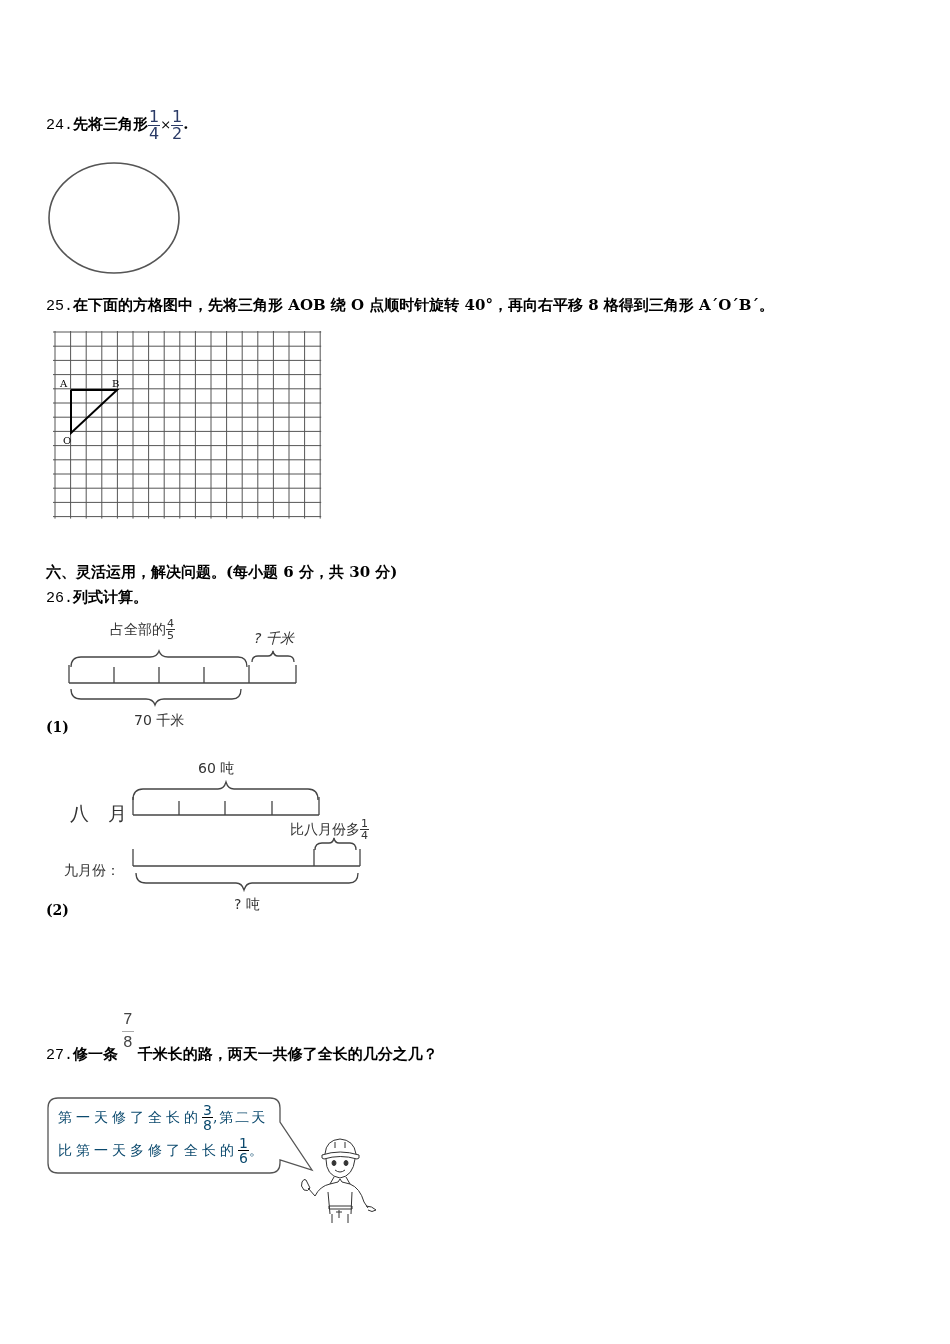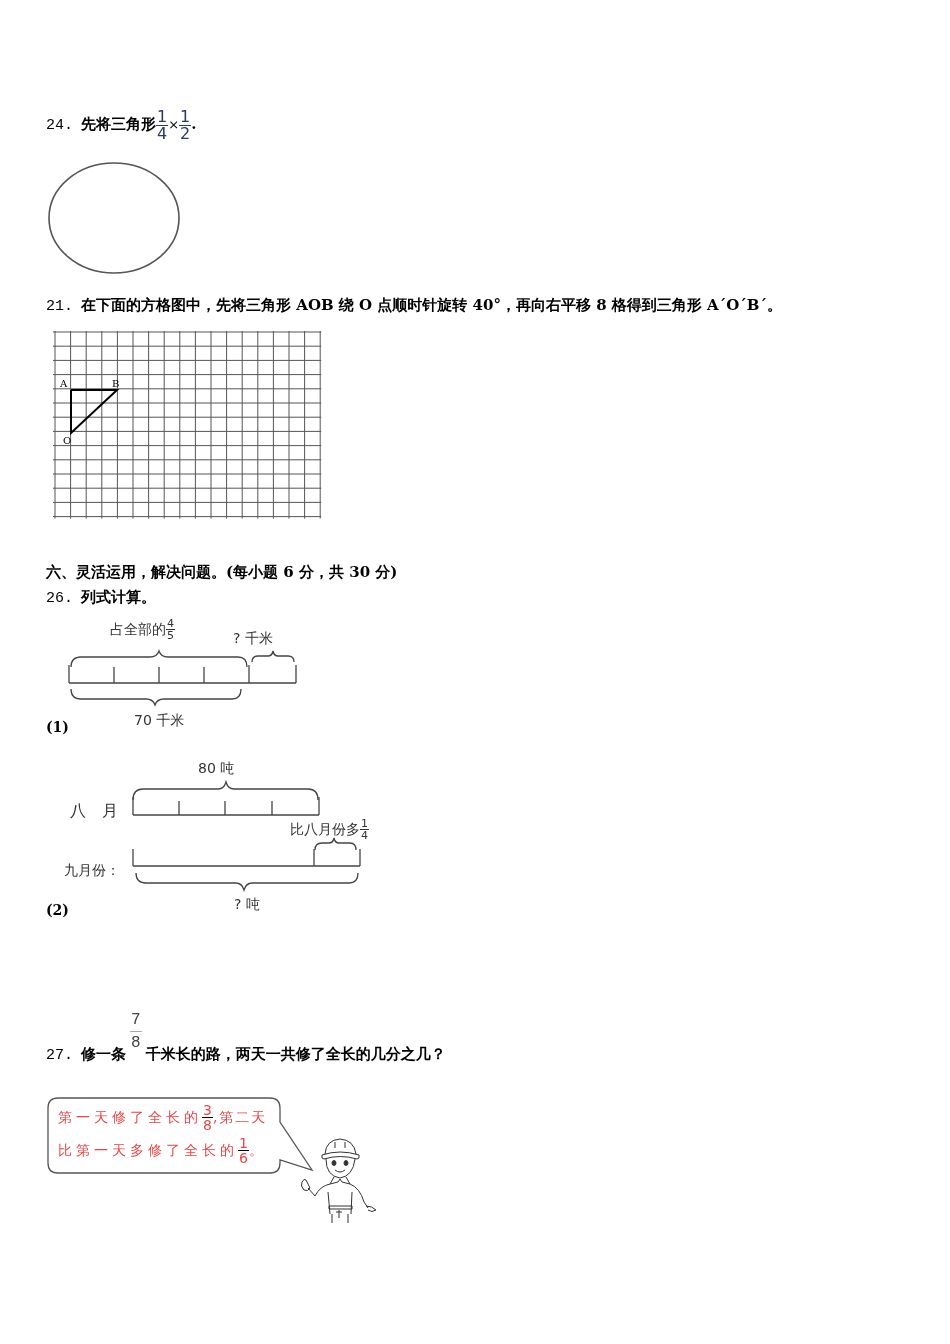--- a/index.html
+++ b/index.html
@@ -1,45 +1,45 @@
 <!DOCTYPE html>
 <html><head>
 <meta charset="utf-8">
 <style>
   html, body { margin: 0; padding: 0; background: #ffffff; }
   body { width: 950px; height: 1344px; position: relative; overflow: hidden;
          font-family: "DejaVu Serif", "Liberation Serif", serif; color: #000; }
   .abs { position: absolute; }
   .qline { position: absolute; font-size: 15px; font-weight: bold; white-space: nowrap; line-height: 20px; }
-  .qnum { font-family: "Liberation Mono", "DejaVu Sans Mono", monospace; font-weight: normal; font-size: 15px; margin-right: 8px; }
+  .qnum { font-family: "Liberation Mono", "DejaVu Sans Mono", monospace; font-weight: normal; font-size: 15px; margin-right: 0; }
   .frac { display: inline-block; vertical-align: middle; text-align: center; font-family: "DejaVu Sans", sans-serif; font-weight: normal; line-height: 1; }
   .frac .num, .frac .den { display: block; padding: 0 1px; }
   .frac .num { border-bottom: 1px solid #000; }
   .frac.blue { color: #2a3a66; }
   .frac.blue .num { border-bottom-color: #2a3a66; }
   .frac.lg { font-size: 16px; }
   .frac.sm { font-size: 11px; }
   .lbl { position: absolute; font-family: "DejaVu Sans", sans-serif; font-size: 14px; color: #333; white-space: nowrap; }
   .sub { position: absolute; font-size: 14px; font-weight: bold; }
   svg { position: absolute; overflow: visible; }
-  .bubble-text { position: absolute; font-family: "DejaVu Serif", serif; font-size: 14px; letter-spacing: 4px; white-space: nowrap; color: #ef4444; }
+  .bubble-text { position: absolute; font-family: "DejaVu Serif", serif; font-size: 14px; letter-spacing: 4px; white-space: nowrap; color: #0c4a6e; }
 </style>
 </head>
 <body>
 
 <div class="qline" style="left:46px; top:104px; height:40px; line-height:40px;">
   <span class="qnum">24.</span><span>先将三角形</span><span class="frac lg blue"><span class="num">1</span><span class="den">4</span></span><span style="font-weight:normal;font-size:13px;">×</span><span class="frac lg blue"><span class="num">1</span><span class="den">2</span></span><span>.</span>
 </div>
 
 <svg style="left:0;top:0;" width="950" height="300">
   <ellipse cx="114" cy="218" rx="65" ry="55" fill="none" stroke="#555" stroke-width="1.6"></ellipse>
 </svg>
 
 <div class="qline" style="left:46px; top:295px;">
-  <span class="qnum">21.</span><span>在下面的方格图中，先将三角形 AOB 绕 O 点顺时针旋转 40°，再向右平移 8 格得到三角形 A´O´B´。</span>
+  <span class="qnum">25.</span><span>在下面的方格图中，先将三角形 AOB 绕 O 点顺时针旋转 40°，再向右平移 8 格得到三角形 A´O´B´。</span>
 </div>
 
 <svg style="left:0;top:0;" width="950" height="560" id="grid-svg">
   <g id="grid-lines" stroke="#555" stroke-width="1">
       <line x1="55" x2="55" y1="331" y2="518.6"></line>
       <line x1="70.6" x2="70.6" y1="331" y2="518.6"></line>
       <line x1="86.2" x2="86.2" y1="331" y2="518.6"></line>
       <line x1="101.8" x2="101.8" y1="331" y2="518.6"></line>
       <line x1="117.4" x2="117.4" y1="331" y2="518.6"></line>
       <line x1="133" x2="133" y1="331" y2="518.6"></line>
@@ -78,21 +78,21 @@
 
 <div class="qline" style="left:46px; top:562px;">六、灵活运用，解决问题。(每小题 6 分，共 30 分)</div>
 
 <div class="qline" style="left:46px; top:587px;">
   <span class="qnum">26.</span><span>列式计算。</span>
 </div>
 
 <div class="lbl" style="left:110px;top:618px;">
   <span style="vertical-align:middle;font-family:Liberation Serif, serif;">占全部的</span><span class="frac sm" style="color:#333;"><span class="num" style="border-bottom-color:#333;">4</span><span class="den">5</span></span>
 </div>
-<div class="lbl" style="left:233px;top:630px;">? 千米</div>
+<div class="lbl" style="left:254px;top:630px;font-style:italic;">? 千米</div>
 <svg style="left:0;top:0;" width="950" height="760">
   <g stroke="#444" stroke-width="1.3" fill="none">
 
     <path d="M71,667 Q71,657 81,657 L150,657 Q157,657 159,651 Q161,657 168,657 L238,657 Q247,657 247,667"></path>
 
     <path d="M252,662 Q252,656 258,656 L268,656 Q272,656 273,651 Q274,656 278,656 L288,656 Q294,656 294,662"></path>
 
     <line x1="69" y1="683" x2="296" y2="683"></line>
     <line x1="69" y1="665" x2="69" y2="683"></line>
     <line x1="114" y1="667" x2="114" y2="683"></line>
@@ -100,22 +100,22 @@
     <line x1="204" y1="667" x2="204" y2="683"></line>
     <line x1="249" y1="665" x2="249" y2="683"></line>
     <line x1="296" y1="665" x2="296" y2="683"></line>
 
     <path d="M71,689 Q71,699 81,699 L146,699 Q153,699 155,705 Q157,699 164,699 L232,699 Q241,699 241,689"></path>
   </g>
 </svg>
 <div class="lbl" style="left:134px;top:712px;">70 千米</div>
 <div class="sub" style="left:46px;top:719px;">(1)</div>
 
-<div class="lbl" style="left:198px;top:760px;">80 吨</div>
-<div class="lbl" style="left:70px;top:801px;font-size:16px;">八　月</div>
+<div class="lbl" style="left:198px;top:760px;">60 吨</div>
+<div class="lbl" style="left:70px;top:801px;font-size:19px;">八　月</div>
 <div class="lbl" style="left:290px;top:818px;">
   <span style="vertical-align:middle;margin-top:44px;">比八月份多</span><span class="frac sm" style="color:#333;"><span class="num" style="border-bottom-color:#333;">1</span><span class="den">4</span></span>
 </div>
 <div class="lbl" style="left:64px;top:862px;">九月份：</div>
 <svg style="left:0;top:0;" width="950" height="920">
   <g stroke="#444" stroke-width="1.3" fill="none">
 
     <path d="M133,800 Q133,789 143,789 L218,789 Q224,789 226,782 Q228,789 234,789 L308,789 Q318,789 318,800"></path>
 
     <line x1="133" y1="815" x2="319" y2="815"></line>

